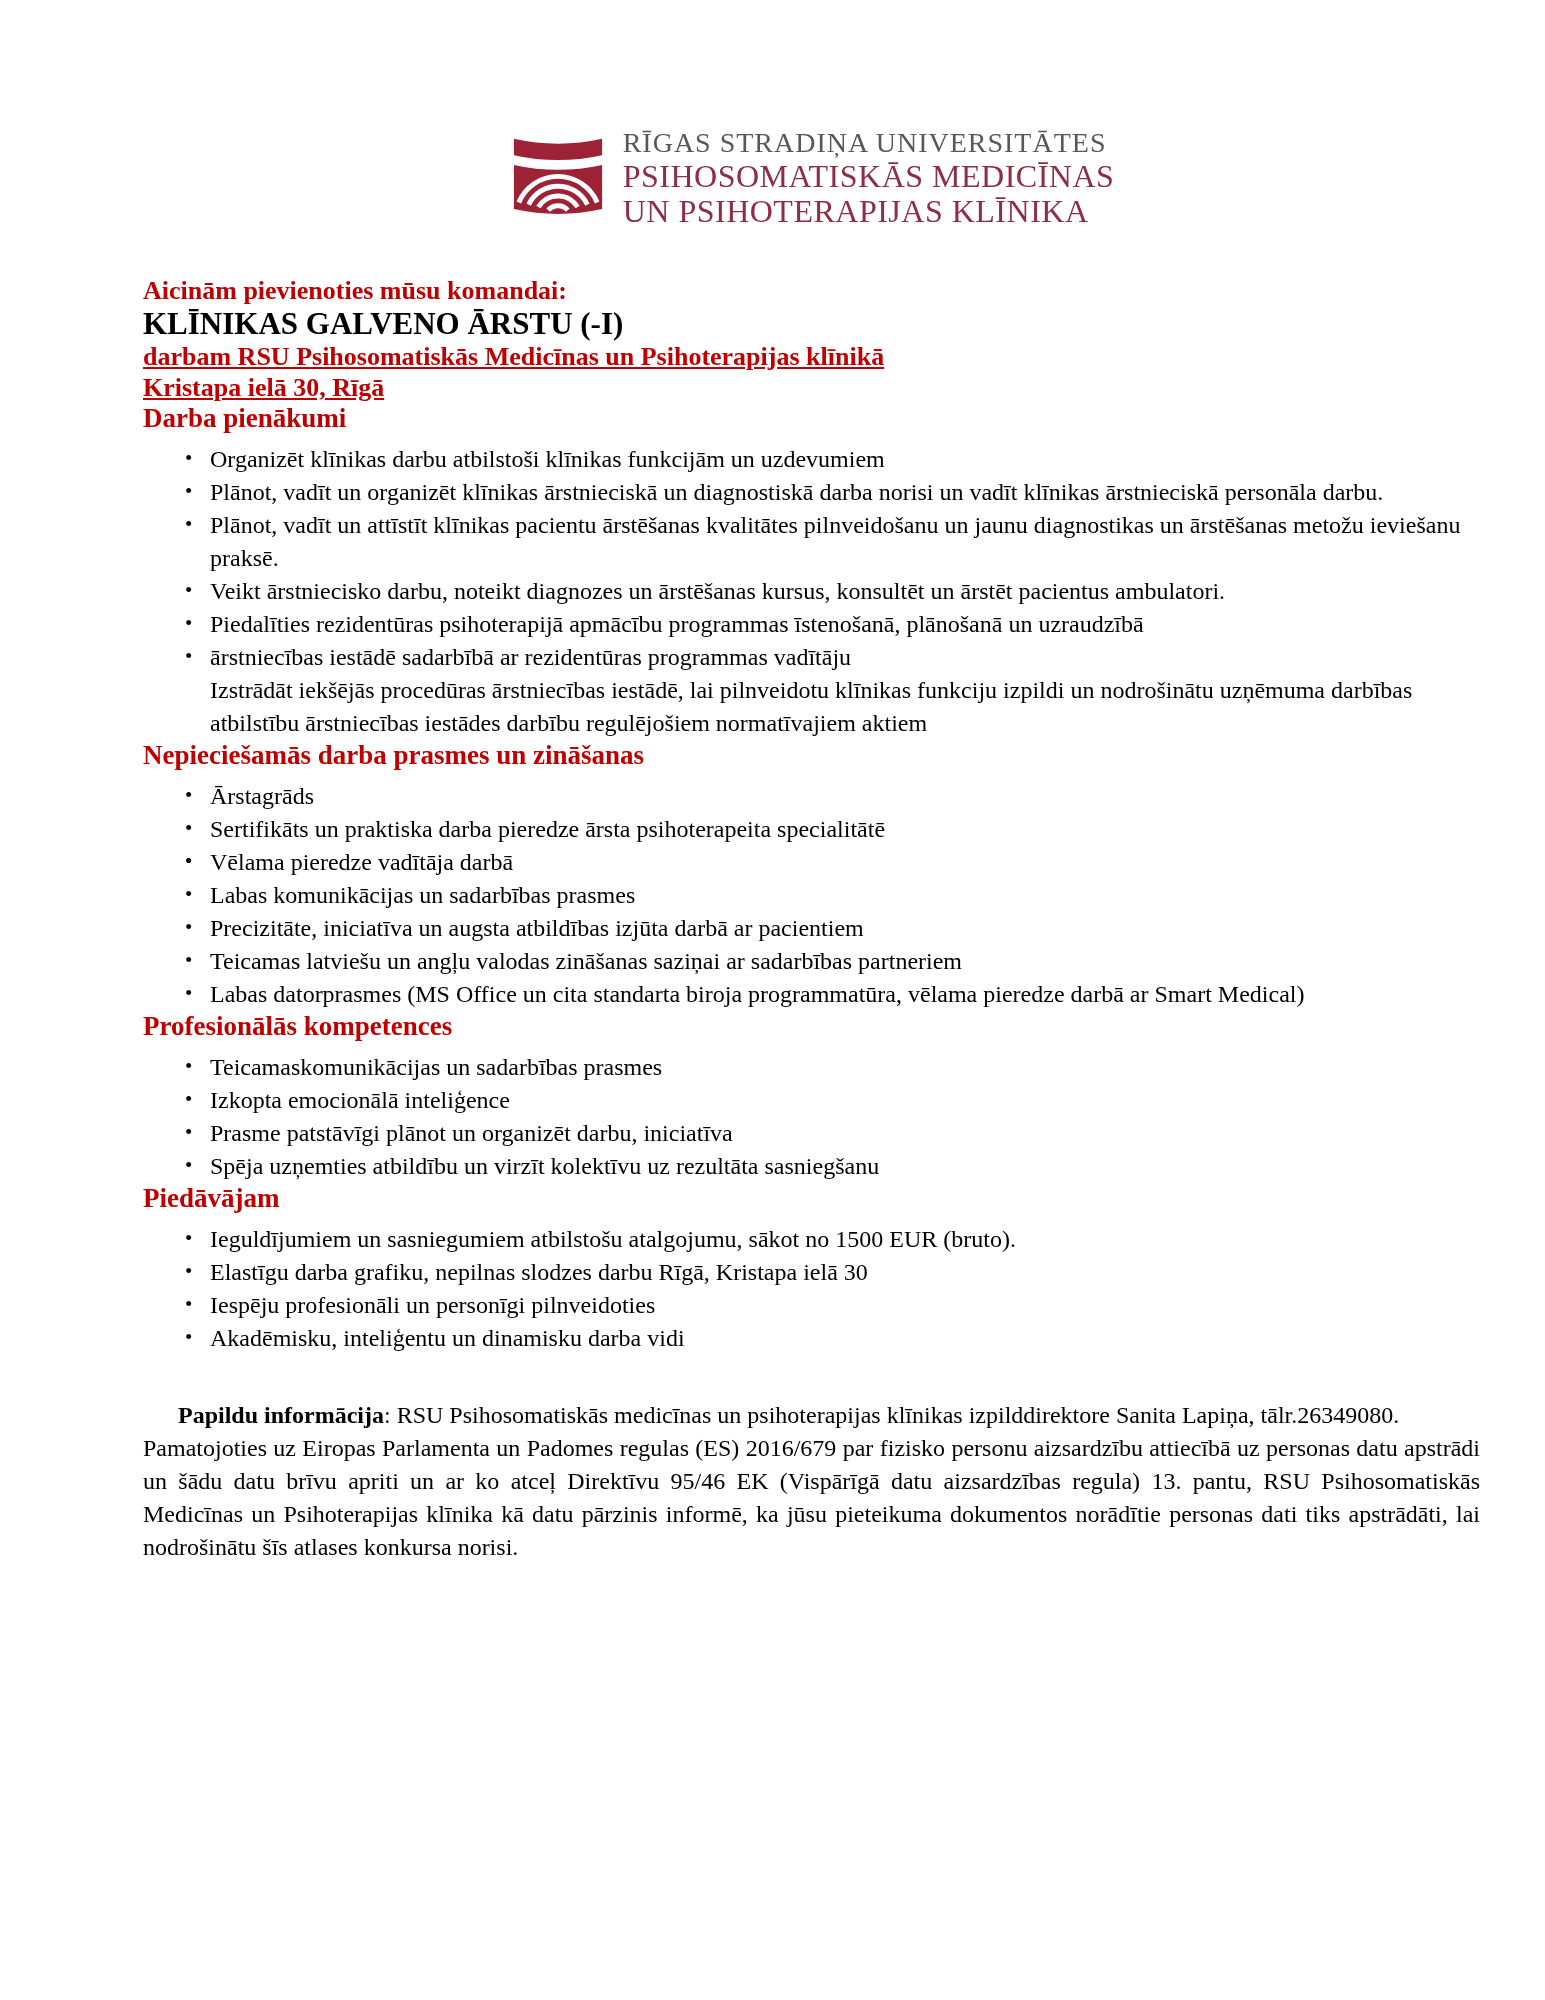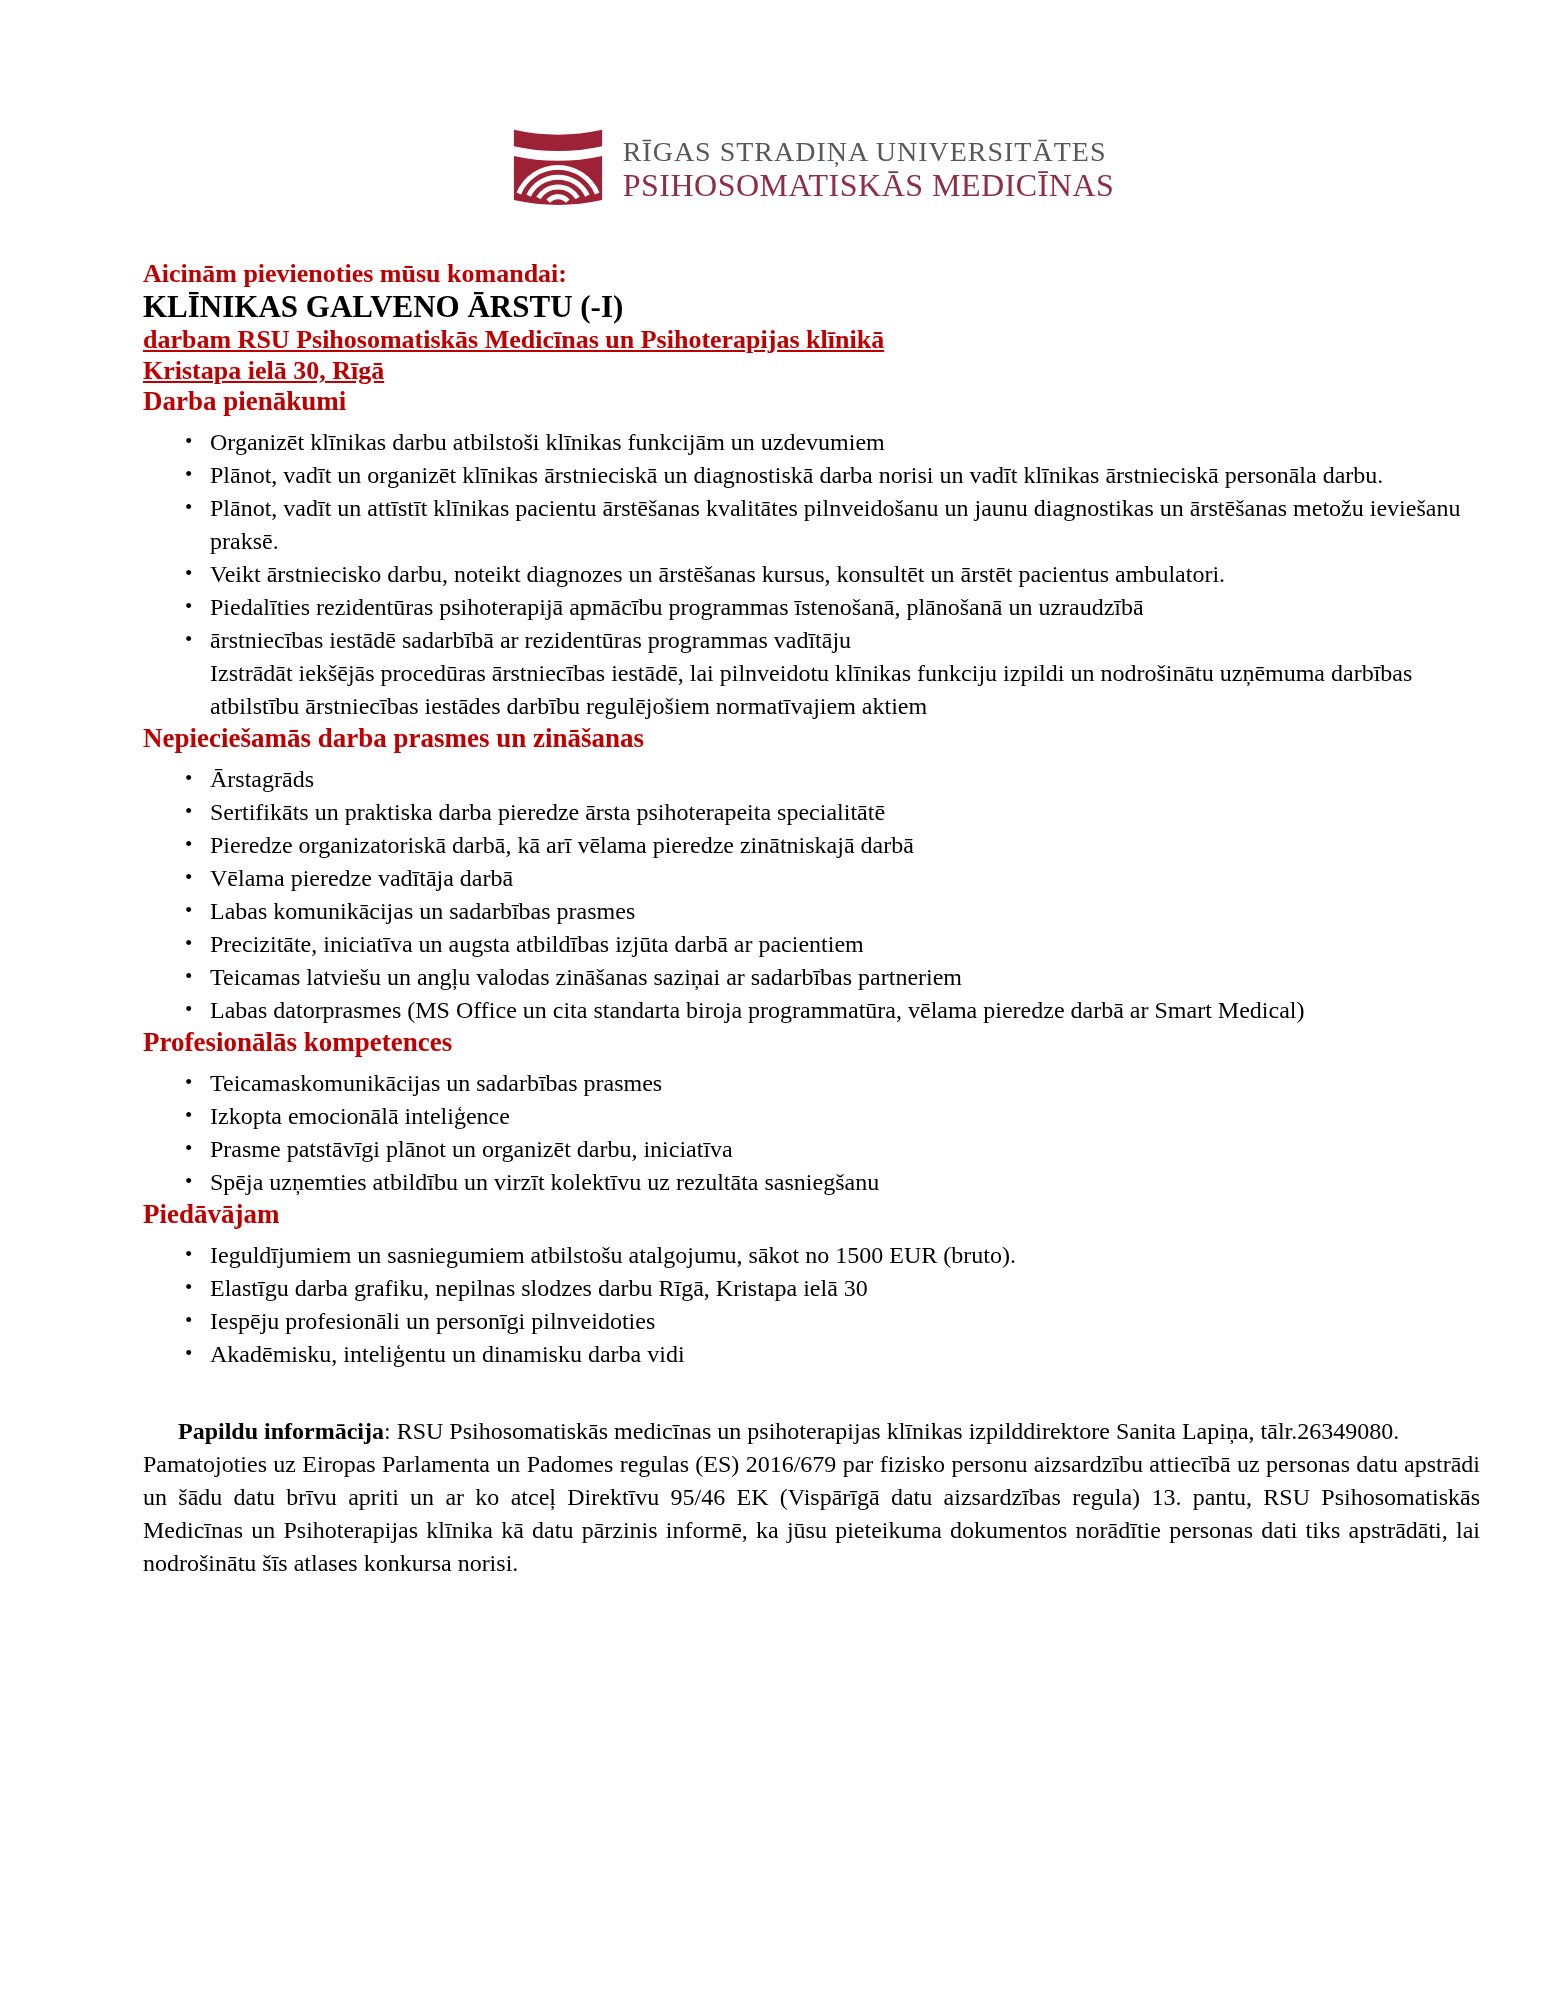--- a/index.html
+++ b/index.html
@@ -43,20 +43,21 @@
       <path d="M6,2 Q60,14 114,2 L114,22 Q60,34 6,22 Z" fill="#9d2235"></path>
       <path d="M6,34 Q60,46 114,34 L114,88 Q60,100 6,88 Z" fill="#9d2235"></path>
       <path d="M12,80 A52,52 0 0 1 108,80" fill="none" stroke="#ffffff" stroke-width="6"></path>
       <path d="M24,82.6 A40,40 0 0 1 96,82.6" fill="none" stroke="#ffffff" stroke-width="6"></path>
       <path d="M36,85.6 A28,28 0 0 1 84,85.6" fill="none" stroke="#ffffff" stroke-width="6"></path>
       <path d="M48,89.4 A16,16 0 0 1 72,89.4" fill="none" stroke="#ffffff" stroke-width="6"></path>
     </svg>
     <div class="logo-text">
       <div class="logo-uni">RĪGAS STRADIŅA UNIVERSITĀTES</div>
       <div class="logo-clinic">PSIHOSOMATISKĀS MEDICĪNAS</div>
+      <div class="logo-clinic">UN PSIHOTERAPIJAS KLĪNIKA</div>
     </div>
   </header>
 
   <section class="intro">
     <div class="invite">Aicinām pievienoties mūsu komandai:</div>
     <div class="position">KLĪNIKAS GALVENO ĀRSTU (-I)</div>
     <div class="subline">darbam RSU Psihosomatiskās Medicīnas un Psihoterapijas klīnikā</div>
     <div class="subline">Kristapa ielā 30, Rīgā</div>
   </section>
 
@@ -71,21 +72,21 @@
           <div class="li"><span class="dot">•</span><span class="li-text">Piedalīties rezidentūras psihoterapijā apmācību programmas īstenošanā, plānošanā un uzraudzībā</span></div>
           <div class="li"><span class="dot">•</span><span class="li-text">ārstniecības iestādē sadarbībā ar rezidentūras programmas vadītāju</span></div>
           <div class="li"><span class="dot"></span><span class="li-text">Izstrādāt iekšējās procedūras ārstniecības iestādē, lai pilnveidotu klīnikas funkciju izpildi un nodrošinātu uzņēmuma darbības atbilstību ārstniecības iestādes darbību regulējošiem normatīvajiem aktiem</span></div>
         </div>
       </section>
       <section class="section">
         <div class="section-heading">Nepieciešamās darba prasmes un zināšanas</div>
         <div>
           <div class="li"><span class="dot">•</span><span class="li-text">Ārstagrāds</span></div>
           <div class="li"><span class="dot">•</span><span class="li-text">Sertifikāts un praktiska darba pieredze ārsta psihoterapeita specialitātē</span></div>
-          <div class="li"><span class="dot">•</span><span class="li-text">Pieredze organizatoriskā darbā, kā arī vēlama pieredze zinātniskajā darbā</span></div>
+          <div class="li"><span class="dot">•</span></div>
           <div class="li"><span class="dot">•</span><span class="li-text">Vēlama pieredze vadītāja darbā</span></div>
           <div class="li"><span class="dot">•</span><span class="li-text">Labas komunikācijas un sadarbības prasmes</span></div>
           <div class="li"><span class="dot">•</span><span class="li-text">Precizitāte, iniciatīva un augsta atbildības izjūta darbā ar pacientiem</span></div>
           <div class="li"><span class="dot">•</span><span class="li-text">Teicamas latviešu un angļu valodas zināšanas saziņai ar sadarbības partneriem</span></div>
           <div class="li"><span class="dot">•</span><span class="li-text">Labas datorprasmes (MS Office un cita standarta biroja programmatūra, vēlama pieredze darbā ar Smart Medical)</span></div>
         </div>
       </section>
       <section class="section">
         <div class="section-heading">Profesionālās kompetences</div>
         <div>

